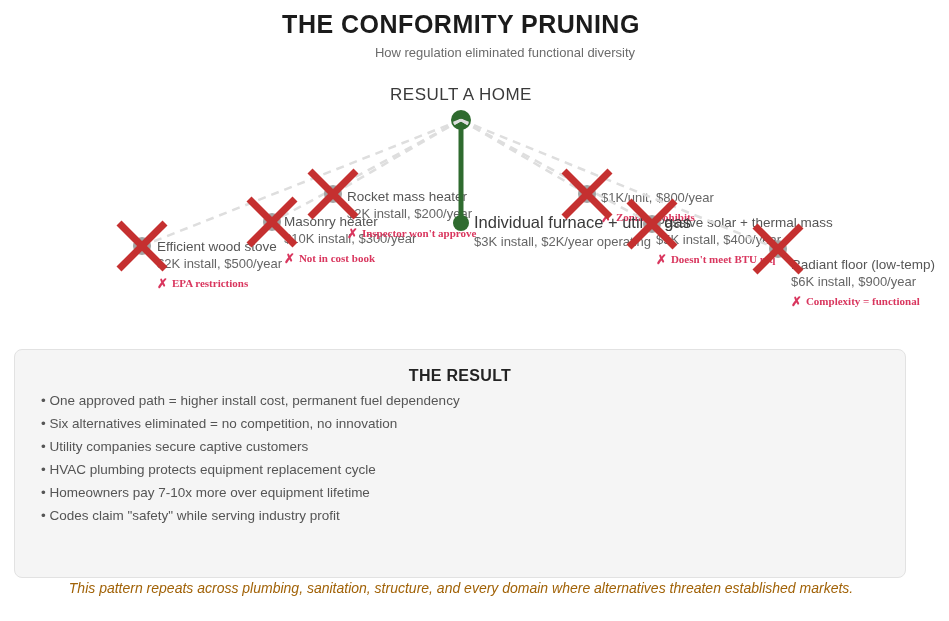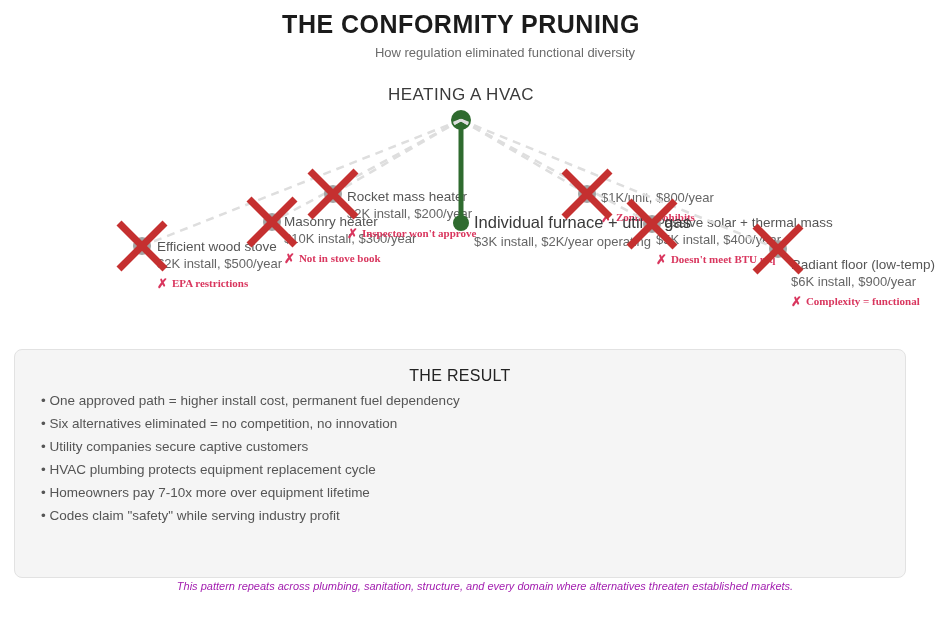--- a/index.html
+++ b/index.html
@@ -42,45 +42,45 @@
   .diagram-svg{position:absolute;left:0;top:0;z-index:5;pointer-events:none;}
   .connector{stroke:var(--connector-gray);stroke-width:2.5;stroke-dasharray:8 6;fill:none;}
   .approved-line{stroke:var(--approved-green);stroke-width:5;}
   .root-dot{fill:var(--approved-green);}
   .approved-dot{fill:var(--approved-green);}
   .node-dot{fill:var(--node-gray);}
   .xmark{stroke:var(--rejected-red);stroke-width:7;stroke-linecap:butt;}
   
   .result-box{position:absolute;left:14px;top:349px;width:892px;height:229px;
     background:var(--box-bg);border:1px solid var(--box-border);border-radius:8px;z-index:6;}
-  .result-title{text-align:center;padding-top:17px;font-size:16px;font-weight:normal;color:#232323;letter-spacing:.3px;}
+  .result-title{text-align:center;padding-top:17px;font-size:16px;font-weight:bold;color:#232323;letter-spacing:.3px;}
   .result-list{list-style:none;margin-top:8px;padding-left:26px;}
   .result-list li{font-size:13.5px;color:#555;line-height:15px;margin-bottom:8px;}
   .result-list li::before{content:"\2022\00a0";color:#555;}
-  .footer-note{top:580px;font-size:11px;font-style:italic;color:#a21caf;z-index:6;margin-left:24px;}
+  .footer-note{top:580px;font-size:14px;font-style:italic;color:#a16207;z-index:6;}
 </style>
 </head>
 <body>
 
 <div class="stage">
 
   <div class="center-band page-title">THE CONFORMITY PRUNING</div>
   <div class="center-band page-subtitle">How regulation eliminated functional diversity</div>
-  <div class="center-band root-label">HEATING A HVAC</div>
+  <div class="center-band root-label">RESULT A HOME</div>
 
   <div class="opt opt-0">
     <div class="opt-name">Efficient wood stove</div>
     <div class="opt-cost">$2K install, $500/year</div>
     <div class="opt-reject"><span class="rj-x">✗</span><span>EPA restrictions</span></div>
   </div>
 
   <div class="opt opt-1">
     <div class="opt-name">Masonry heater</div>
     <div class="opt-cost">$10K install, $300/year</div>
-    <div class="opt-reject"><span class="rj-x">✗</span><span>Not in stove book</span></div>
+    <div class="opt-reject"><span class="rj-x">✗</span><span>Not in cost book</span></div>
   </div>
 
   <div class="opt opt-2">
     <div class="opt-name">Rocket mass heater</div>
     <div class="opt-cost">$2K install, $200/year</div>
     <div class="opt-reject"><span class="rj-x">✗</span><span>Inspector won't approve</span></div>
   </div>
 
   <div class="opt opt-5 opt-passive">
     <div class="opt-name">Passive solar + thermal mass</div>

